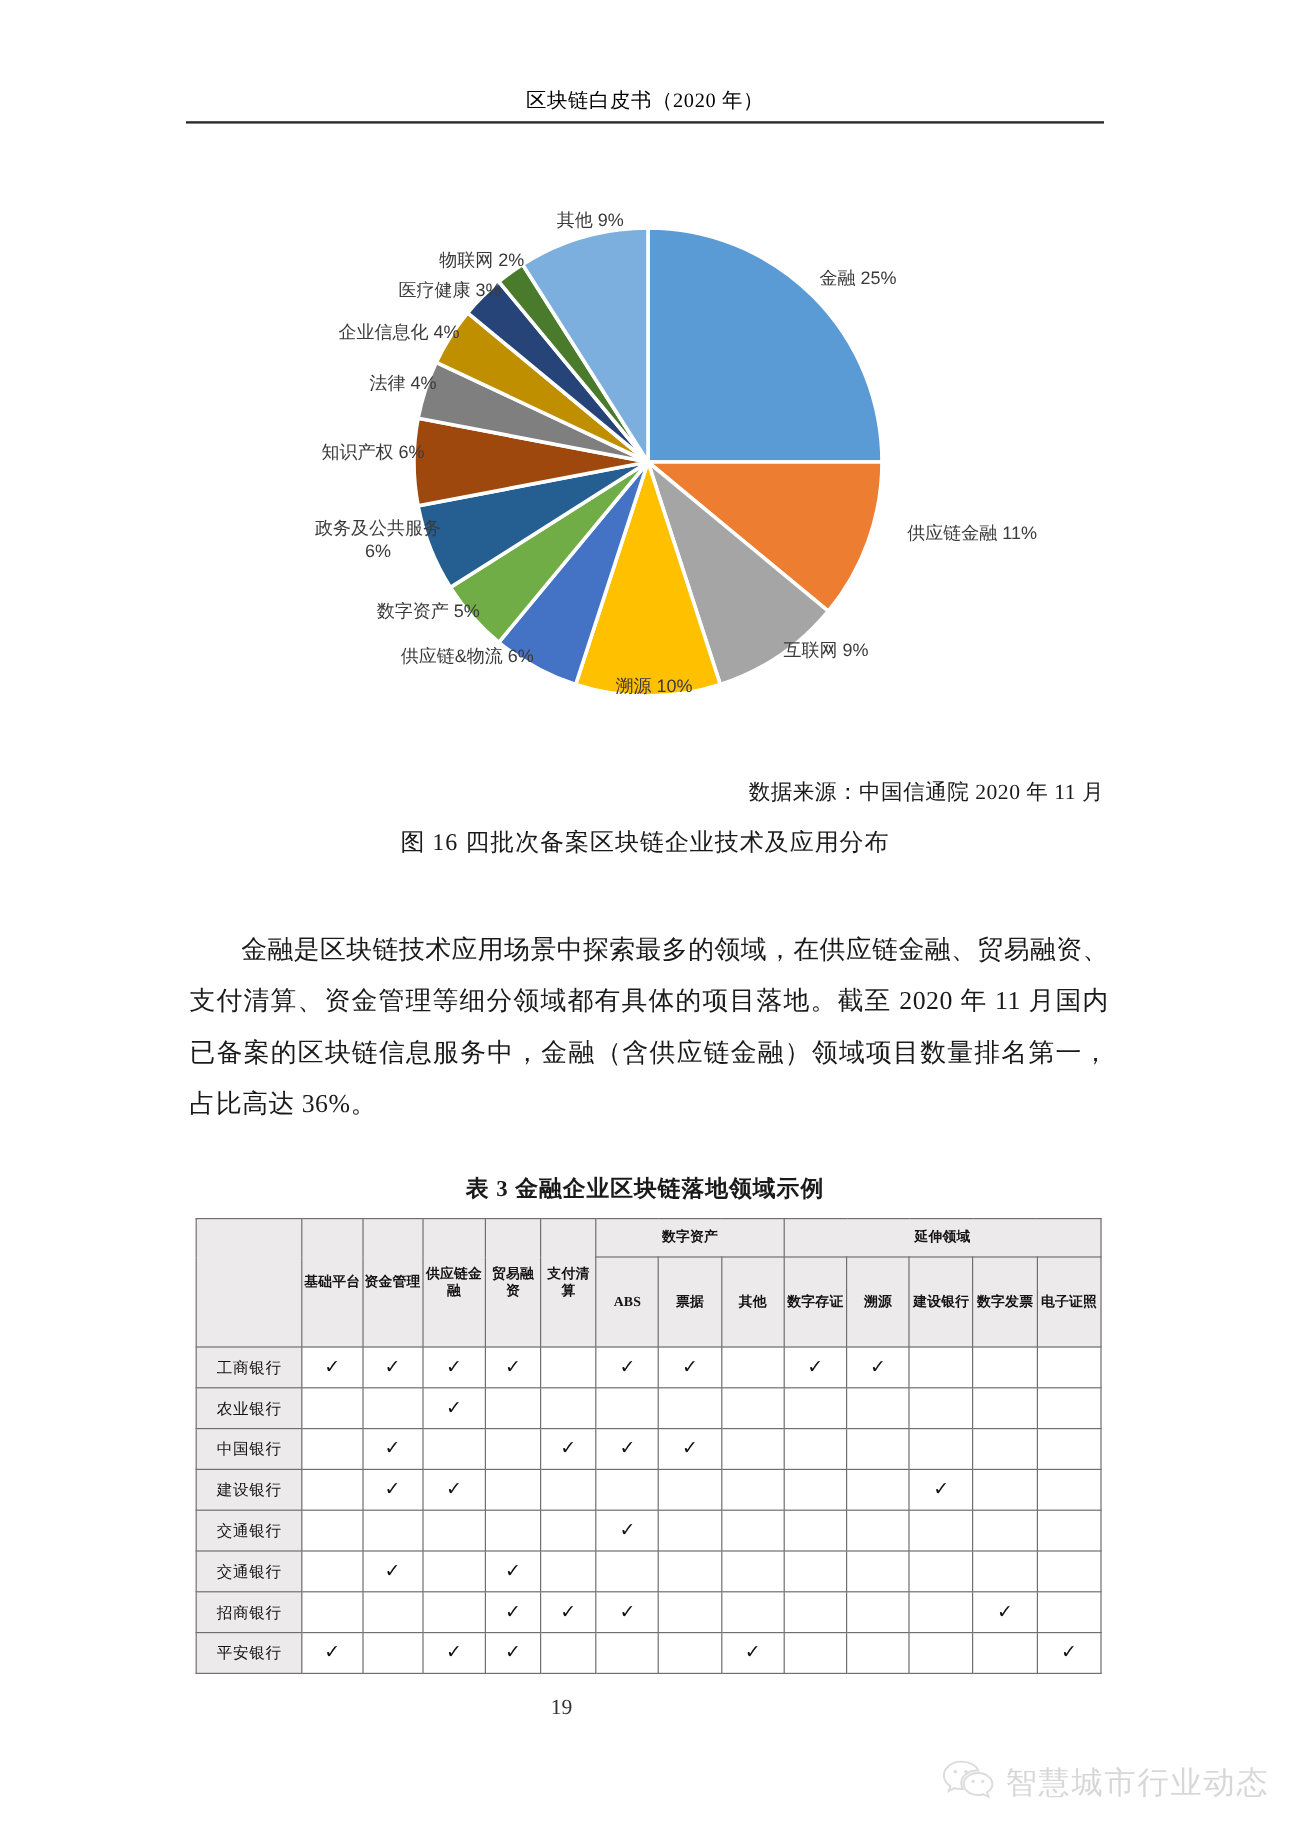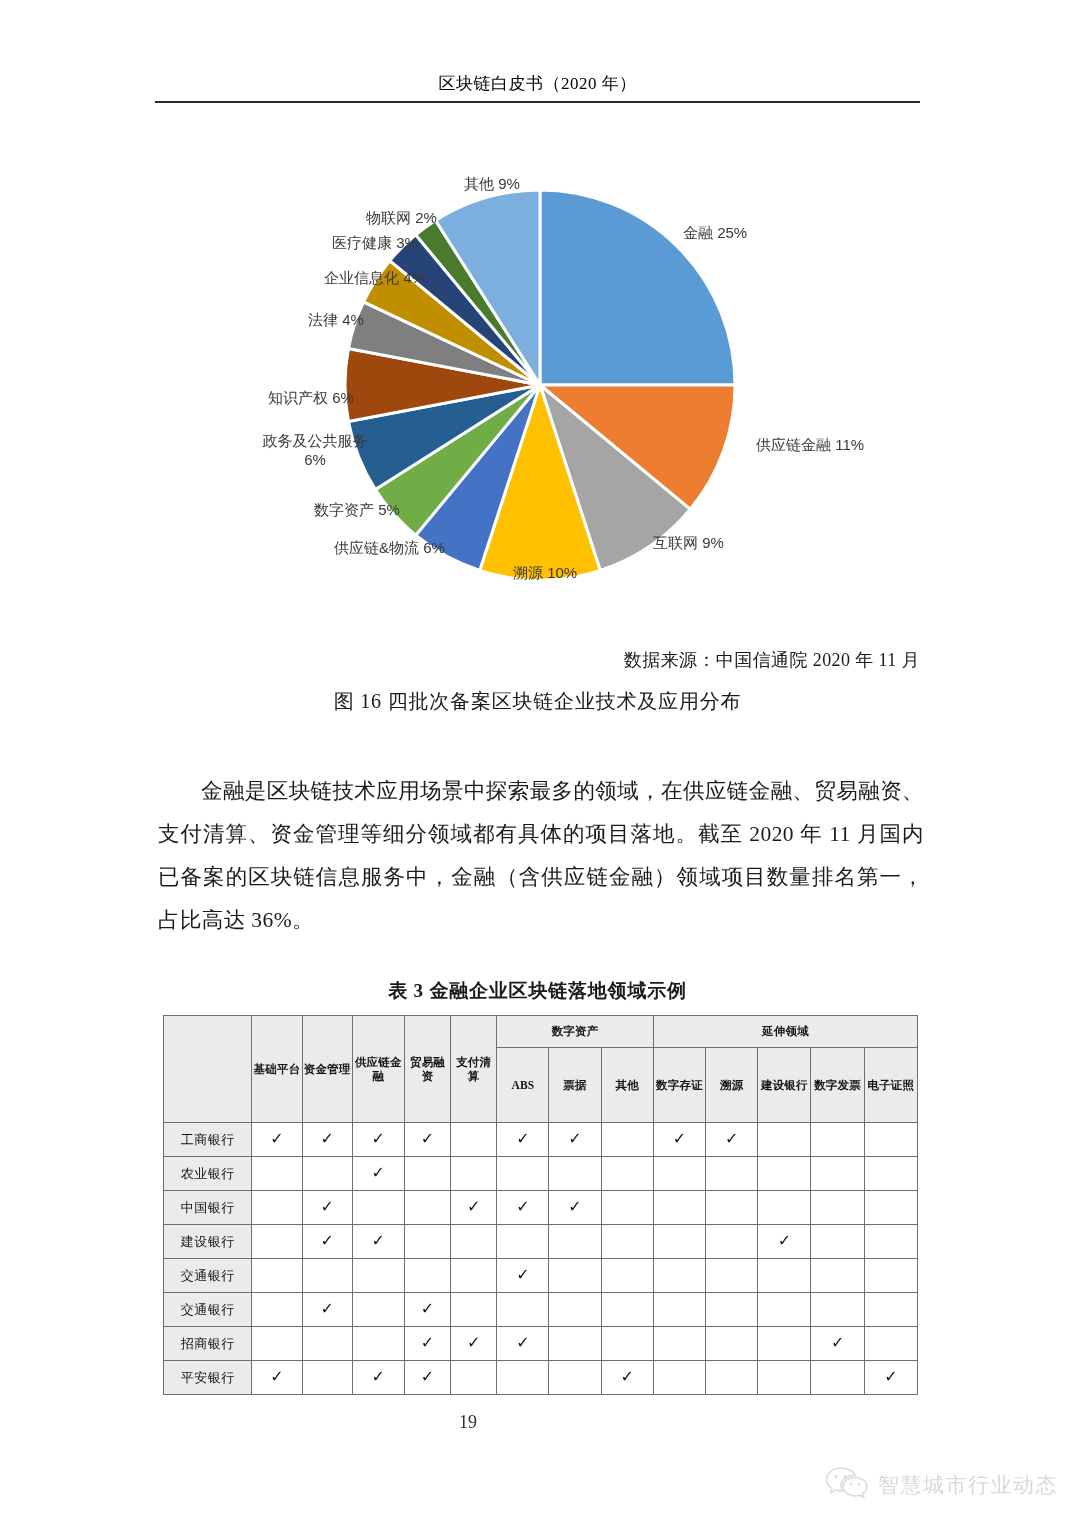--- a/index.html
+++ b/index.html
@@ -173,21 +173,21 @@
     position: absolute;
     right: 22px;
     top: 1466px;
     display: flex;
     align-items: center;
     gap: 9px;
     opacity: 0.30;
   }
   .watermark .wm-text {
     font-family: "Liberation Sans", "DejaVu Sans", sans-serif;
-    font-size: 21px;
+    font-size: 26px;
     color: #7d7d7d;
     letter-spacing: 1.5px;
   }
 </style>
 </head>
 <body>
 
 <div class="page">
 
   <div class="page-header">
@@ -214,25 +214,25 @@
             <path d="M 390 235 L 285.51 70.36 A 195 195 0 0 1 390.00 40.00 Z" fill="#7CAFDD" stroke="#ffffff" stroke-width="3"></path>
           </g>
       </svg>
 
       <div class="pie-label" style="left:302px; top:24px;margin-left:12px;">其他 9%</div>
 
       <div class="pie-label" style="left:216px; top:58px;">物联网 2%</div>
 
       <div class="pie-label" style="left:182px; top:83px;">医疗健康 3%</div>
 
-      <div class="pie-label" style="left:132px; top:118px;margin-left:42px;">企业信息化 4%</div>
+      <div class="pie-label" style="left:132px; top:118px;">企业信息化 4%</div>
 
       <div class="pie-label" style="left:158px; top:160px;">法律 4%</div>
 
-      <div class="pie-label" style="left:118px; top:218px;margin-top:20px;">知识产权 6%</div>
+      <div class="pie-label" style="left:118px; top:218px;">知识产权 6%</div>
 
       <div class="pie-label two-line" style="left:100px; top:281px;">政务及公共服务 6%</div>
 
       <div class="pie-label" style="left:164px; top:350px;">数字资产 5%</div>
 
       <div class="pie-label" style="left:184px; top:388px;">供应链&amp;物流 6%</div>
 
       <div class="pie-label" style="left:363px; top:413px;">溯源 10%</div>
 
       <div class="pie-label" style="left:503px; top:383px;">互联网 9%</div>

